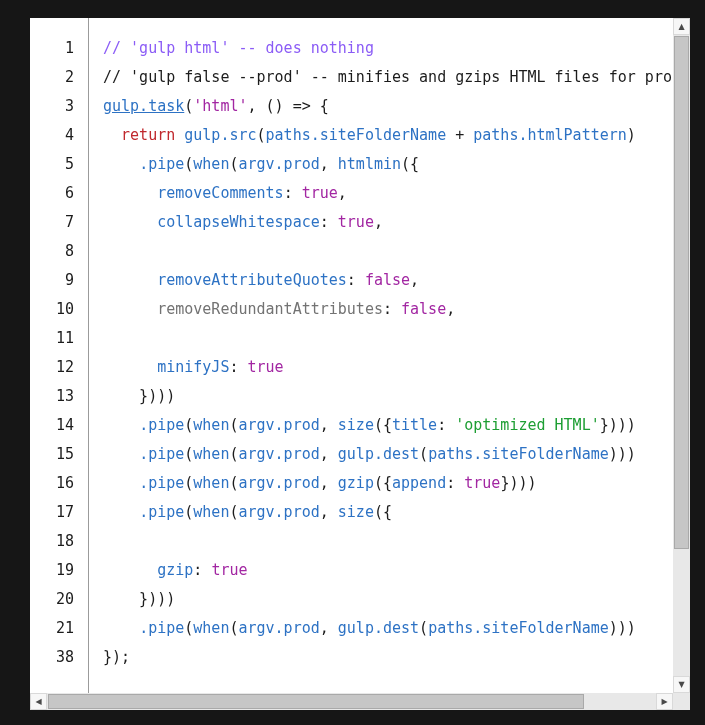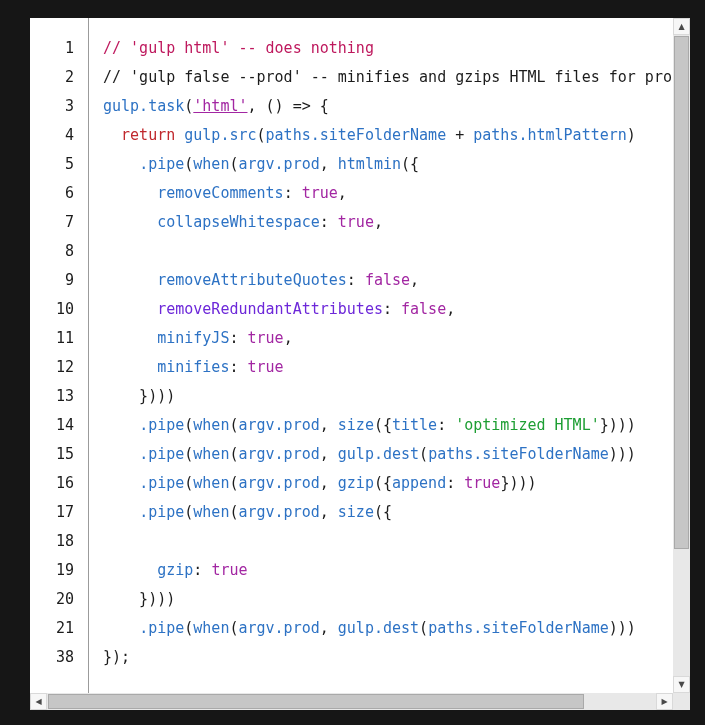--- a/index.html
+++ b/index.html
@@ -118,32 +118,32 @@
 </style>
 </head>
 <body>
 
 <div class="screen">
   <div class="panel">
 
     <div class="code-viewport">
       <div class="gutter-sep"></div>
       <div class="code-lines">
-          <div class="code-row"><span class="ln">1</span><span class="code-text"><span style="color: #be185d;">// 'gulp html' -- does nothing</span></span></div>
+          <div class="code-row"><span class="ln">1</span><span class="code-text"><span style="color: #8b5cf6;">// 'gulp html' -- does nothing</span></span></div>
           <div class="code-row"><span class="ln">2</span><span class="code-text"><span style="color: rgb(28, 28, 28);">// 'gulp false --prod' -- minifies and gzips HTML files for pro</span></span></div>
-          <div class="code-row"><span class="ln">3</span><span class="code-text"><span style="color: rgb(45, 114, 196);">gulp.task</span><span style="color: rgb(28, 28, 28);">(</span><span style="color: rgb(162, 38, 162); text-decoration: underline;">'html'</span><span style="color: rgb(28, 28, 28);">, () =&gt; {</span></span></div>
+          <div class="code-row"><span class="ln">3</span><span class="code-text"><span style="color: rgb(45, 114, 196); text-decoration: underline;">gulp.task</span><span style="color: rgb(28, 28, 28);">(</span><span style="color: rgb(162, 38, 162);">'html'</span><span style="color: rgb(28, 28, 28);">, () =&gt; {</span></span></div>
           <div class="code-row"><span class="ln">4</span><span class="code-text"><span style="color: rgb(28, 28, 28);">  </span><span style="color: rgb(192, 40, 45);">return</span><span style="color: rgb(28, 28, 28);"> </span><span style="color: rgb(45, 114, 196);">gulp.src</span><span style="color: rgb(28, 28, 28);">(</span><span style="color: rgb(45, 114, 196);">paths.siteFolderName</span><span style="color: rgb(28, 28, 28);"> + </span><span style="color: rgb(45, 114, 196);">paths.htmlPattern</span><span style="color: rgb(28, 28, 28);">)</span></span></div>
           <div class="code-row"><span class="ln">5</span><span class="code-text"><span style="color: rgb(28, 28, 28);">    </span><span style="color: rgb(45, 114, 196);">.pipe</span><span style="color: rgb(28, 28, 28);">(</span><span style="color: rgb(45, 114, 196);">when</span><span style="color: rgb(28, 28, 28);">(</span><span style="color: rgb(45, 114, 196);">argv.prod</span><span style="color: rgb(28, 28, 28);">, </span><span style="color: rgb(45, 114, 196);">htmlmin</span><span style="color: rgb(28, 28, 28);">({</span></span></div>
           <div class="code-row"><span class="ln">6</span><span class="code-text"><span style="color: rgb(28, 28, 28);">      </span><span style="color: rgb(45, 114, 196);">removeComments</span><span style="color: rgb(28, 28, 28);">: </span><span style="color: rgb(162, 38, 162);">true</span><span style="color: rgb(28, 28, 28);">,</span></span></div>
           <div class="code-row"><span class="ln">7</span><span class="code-text"><span style="color: rgb(28, 28, 28);">      </span><span style="color: rgb(45, 114, 196);">collapseWhitespace</span><span style="color: rgb(28, 28, 28);">: </span><span style="color: rgb(162, 38, 162);">true</span><span style="color: rgb(28, 28, 28);">,</span></span></div>
           <div class="code-row"><span class="ln">8</span></div>
           <div class="code-row"><span class="ln">9</span><span class="code-text"><span style="color: rgb(28, 28, 28);">      </span><span style="color: rgb(45, 114, 196);">removeAttributeQuotes</span><span style="color: rgb(28, 28, 28);">: </span><span style="color: rgb(162, 38, 162);">false</span><span style="color: rgb(28, 28, 28);">,</span></span></div>
-          <div class="code-row"><span class="ln">10</span><span class="code-text"><span style="color: rgb(28, 28, 28);">      </span><span style="color: #6d28d9;">removeRedundantAttributes</span><span style="color: rgb(28, 28, 28);">: </span><span style="color: rgb(162, 38, 162);">false</span><span style="color: rgb(28, 28, 28);">,</span></span></div>
-          <div class="code-row"><span class="ln">11</span><span class="code-text"><span style="color: rgb(28, 28, 28);">      </span><span style="color: rgb(45, 114, 196);">minifyJS</span><span style="color: rgb(28, 28, 28);">: </span><span style="color: rgb(162, 38, 162);">true</span><span style="color: rgb(28, 28, 28);">,</span></span></div>
-          <div class="code-row"><span class="ln">12</span><span class="code-text"><span style="color: rgb(28, 28, 28);">      </span><span style="color: rgb(45, 114, 196);">minifies</span><span style="color: rgb(28, 28, 28);">: </span><span style="color: rgb(162, 38, 162);">true</span></span></div>
+          <div class="code-row"><span class="ln">10</span><span class="code-text"><span style="color: rgb(28, 28, 28);">      </span><span style="color: #737373;">removeRedundantAttributes</span><span style="color: rgb(28, 28, 28);">: </span><span style="color: rgb(162, 38, 162);">false</span><span style="color: rgb(28, 28, 28);">,</span></span></div>
+          <div class="code-row"><span class="ln">11</span></div>
+          <div class="code-row"><span class="ln">12</span><span class="code-text"><span style="color: rgb(28, 28, 28);">      </span><span style="color: rgb(45, 114, 196);">minifyJS</span><span style="color: rgb(28, 28, 28);">: </span><span style="color: rgb(162, 38, 162);">true</span></span></div>
           <div class="code-row"><span class="ln">13</span><span class="code-text"><span style="color: rgb(28, 28, 28);">    })))</span></span></div>
           <div class="code-row"><span class="ln">14</span><span class="code-text"><span style="color: rgb(28, 28, 28);">    </span><span style="color: rgb(45, 114, 196);">.pipe</span><span style="color: rgb(28, 28, 28);">(</span><span style="color: rgb(45, 114, 196);">when</span><span style="color: rgb(28, 28, 28);">(</span><span style="color: rgb(45, 114, 196);">argv.prod</span><span style="color: rgb(28, 28, 28);">, </span><span style="color: rgb(45, 114, 196);">size</span><span style="color: rgb(28, 28, 28);">({</span><span style="color: rgb(45, 114, 196);">title</span><span style="color: rgb(28, 28, 28);">: </span><span style="color: rgb(29, 158, 51);">'optimized HTML'</span><span style="color: rgb(28, 28, 28);">})))</span></span></div>
           <div class="code-row"><span class="ln">15</span><span class="code-text"><span style="color: rgb(28, 28, 28);">    </span><span style="color: rgb(45, 114, 196);">.pipe</span><span style="color: rgb(28, 28, 28);">(</span><span style="color: rgb(45, 114, 196);">when</span><span style="color: rgb(28, 28, 28);">(</span><span style="color: rgb(45, 114, 196);">argv.prod</span><span style="color: rgb(28, 28, 28);">, </span><span style="color: rgb(45, 114, 196);">gulp.dest</span><span style="color: rgb(28, 28, 28);">(</span><span style="color: rgb(45, 114, 196);">paths.siteFolderName</span><span style="color: rgb(28, 28, 28);">)))</span></span></div>
           <div class="code-row"><span class="ln">16</span><span class="code-text"><span style="color: rgb(28, 28, 28);">    </span><span style="color: rgb(45, 114, 196);">.pipe</span><span style="color: rgb(28, 28, 28);">(</span><span style="color: rgb(45, 114, 196);">when</span><span style="color: rgb(28, 28, 28);">(</span><span style="color: rgb(45, 114, 196);">argv.prod</span><span style="color: rgb(28, 28, 28);">, </span><span style="color: rgb(45, 114, 196);">gzip</span><span style="color: rgb(28, 28, 28);">({</span><span style="color: rgb(45, 114, 196);">append</span><span style="color: rgb(28, 28, 28);">: </span><span style="color: rgb(162, 38, 162);">true</span><span style="color: rgb(28, 28, 28);">})))</span></span></div>
           <div class="code-row"><span class="ln">17</span><span class="code-text"><span style="color: rgb(28, 28, 28);">    </span><span style="color: rgb(45, 114, 196);">.pipe</span><span style="color: rgb(28, 28, 28);">(</span><span style="color: rgb(45, 114, 196);">when</span><span style="color: rgb(28, 28, 28);">(</span><span style="color: rgb(45, 114, 196);">argv.prod</span><span style="color: rgb(28, 28, 28);">, </span><span style="color: rgb(45, 114, 196);">size</span><span style="color: rgb(28, 28, 28);">({</span></span></div>
           <div class="code-row"><span class="ln">18</span></div>
           <div class="code-row"><span class="ln">19</span><span class="code-text"><span style="color: rgb(28, 28, 28);">      </span><span style="color: rgb(45, 114, 196);">gzip</span><span style="color: rgb(28, 28, 28);">: </span><span style="color: rgb(162, 38, 162);">true</span></span></div>
           <div class="code-row"><span class="ln">20</span><span class="code-text"><span style="color: rgb(28, 28, 28);">    })))</span></span></div>
           <div class="code-row"><span class="ln">21</span><span class="code-text"><span style="color: rgb(28, 28, 28);">    </span><span style="color: rgb(45, 114, 196);">.pipe</span><span style="color: rgb(28, 28, 28);">(</span><span style="color: rgb(45, 114, 196);">when</span><span style="color: rgb(28, 28, 28);">(</span><span style="color: rgb(45, 114, 196);">argv.prod</span><span style="color: rgb(28, 28, 28);">, </span><span style="color: rgb(45, 114, 196);">gulp.dest</span><span style="color: rgb(28, 28, 28);">(</span><span style="color: rgb(45, 114, 196);">paths.siteFolderName</span><span style="color: rgb(28, 28, 28);">)))</span></span></div>
           <div class="code-row"><span class="ln">38</span><span class="code-text"><span style="color: rgb(28, 28, 28);">});</span></span></div>

